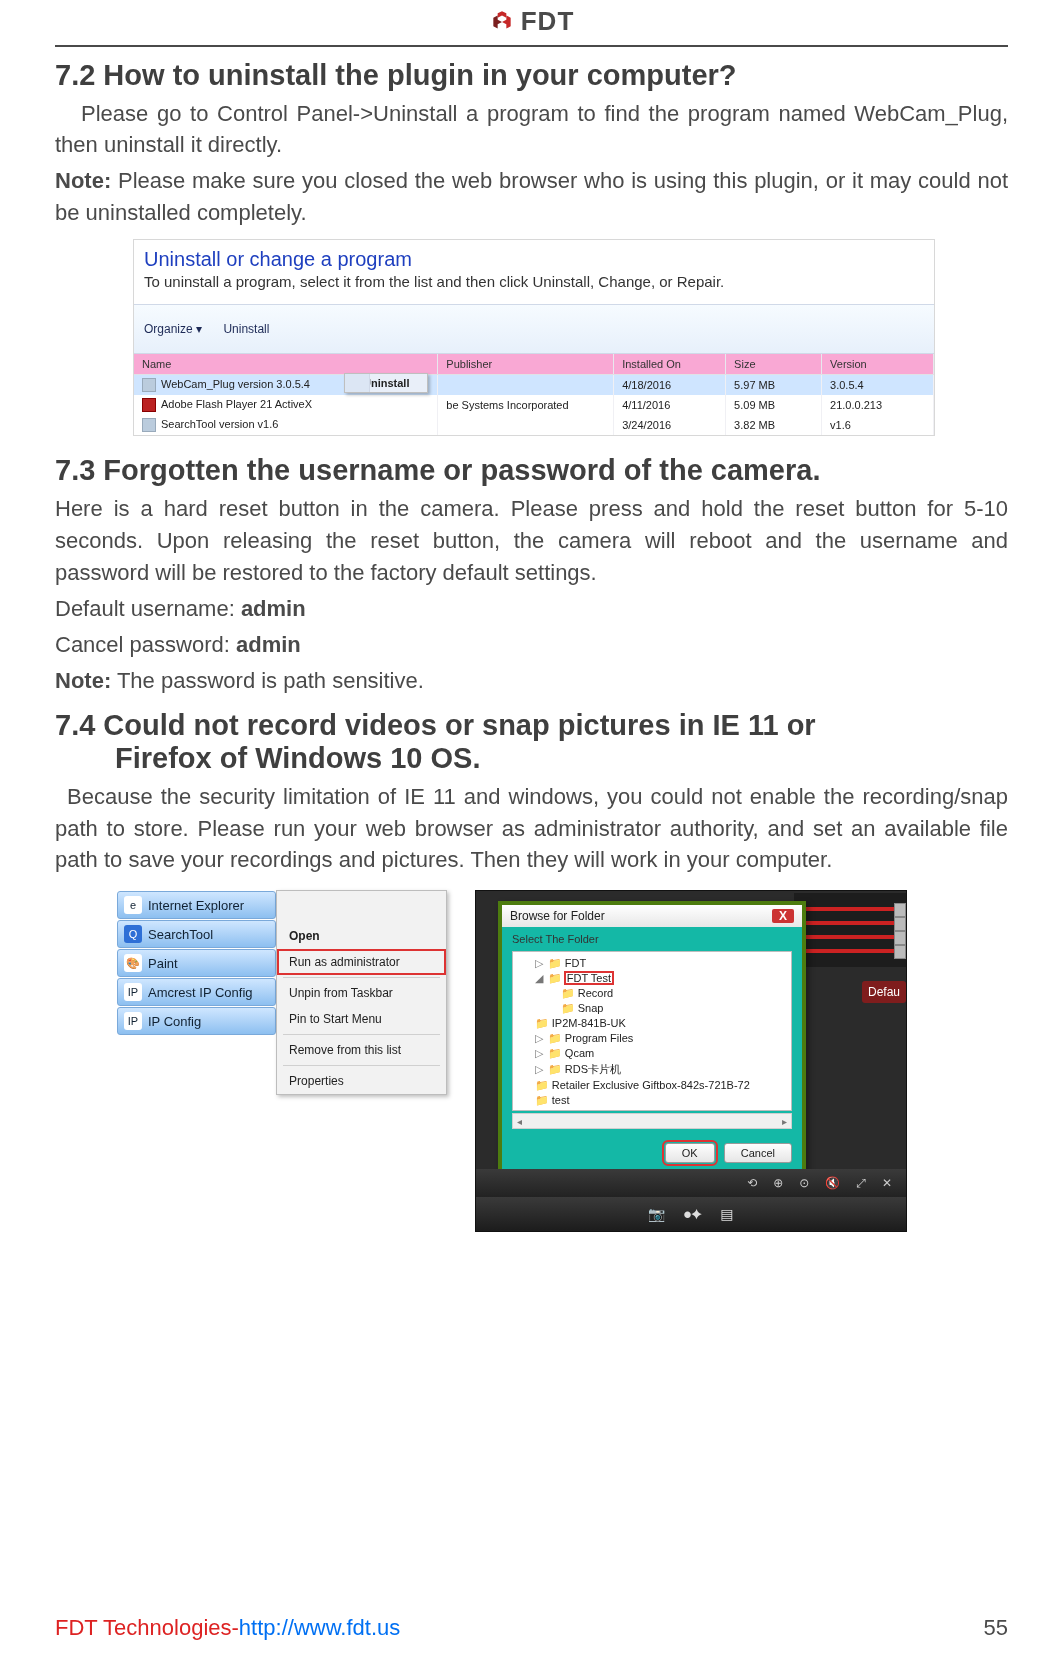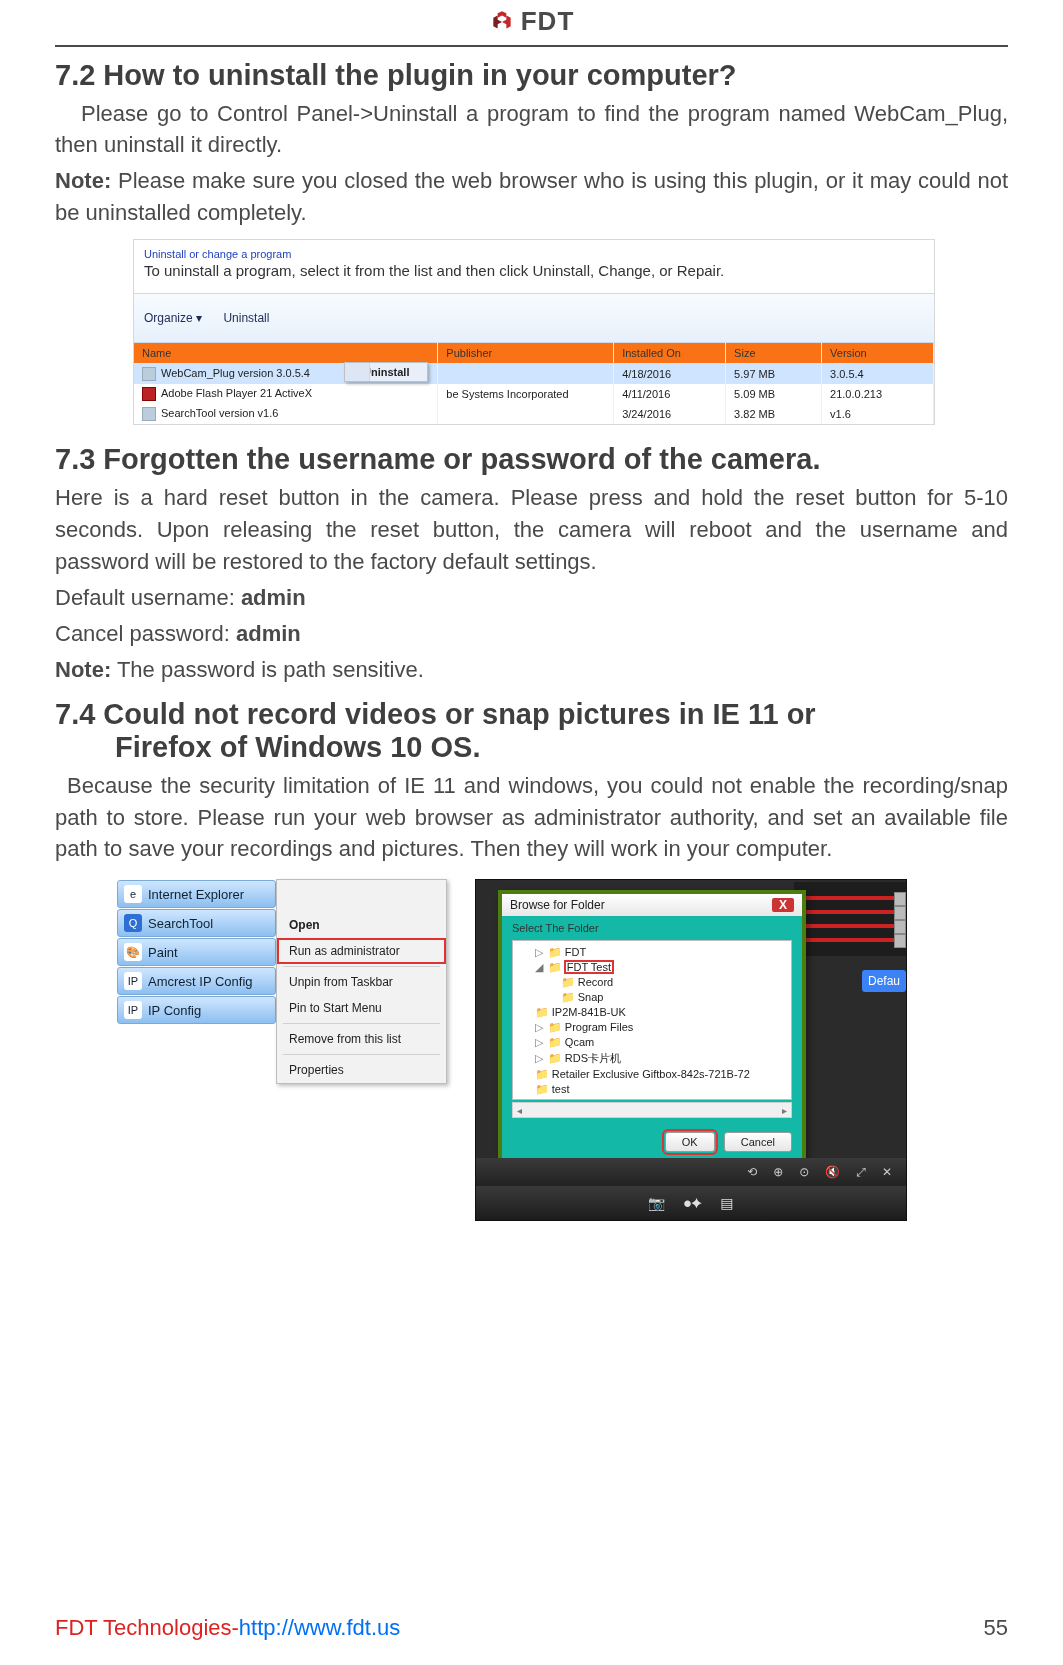--- a/index.html
+++ b/index.html
@@ -12,26 +12,26 @@
   
   h2{font-size:29px;font-weight:800;color:#3f3f3f;margin:12px 0 6px;}
   .sec74{padding-left:0;}
   .sec74 .l2{padding-left:60px;display:block;}
   p{font-size:22px;line-height:1.45;margin:4px 0;text-align:justify;}
   .indent{text-indent:26px;}
   .indent-sm{text-indent:12px;}
   b{font-weight:800;}
   
   .shot1{margin:10px 0 18px 78px;width:800px;font-family:"Segoe UI",Tahoma,sans-serif;font-size:12px;color:#222;border:1px solid #d8d8d8;background:#fff;}
-  .shot1 .title{color:#1e3fbf;font-size:11px;padding:8px 10px 2px;}
+  .shot1 .title{color:#1e3fbf;font-size:20px;padding:8px 10px 2px;}
   .shot1 .sub{padding:0 10px 14px;color:#333;font-size:15px;}
   .shot1 .toolbar{background:linear-gradient(#f6fbff,#e7f0fb);border-top:1px solid #d0d9e8;border-bottom:1px solid #d0d9e8;padding:17px 10px;font-size:12px;color:#1e2b57;}
   .shot1 .toolbar span{margin-right:18px;}
   .shot1 table{width:100%;border-collapse:collapse;font-size:11px;}
-  .shot1 th{background:#f97316;text-align:left;font-weight:400;color:#333;padding:4px 8px;border-bottom:1px solid #e1e1e6;border-right:1px solid #e8e8ee;}
+  .shot1 th{background:#f9a8d4;text-align:left;font-weight:400;color:#333;padding:4px 8px;border-bottom:1px solid #e1e1e6;border-right:1px solid #e8e8ee;}
   .shot1 td{padding:3px 8px;border-right:1px solid #f0f0f4;position:relative;}
   .shot1 tr.sel td{background:#cfe5ff;}
   .shot1 .ico{display:inline-block;width:12px;height:12px;margin-right:5px;vertical-align:middle;background:#bcd;border:1px solid #9ab;}
   .shot1 .ico.red{background:#b22;border-color:#800;}
   .shot1 .ctx{position:absolute;left:210px;top:-2px;background:#fff;border:1px solid #bfbfbf;box-shadow:2px 2px 3px rgba(0,0,0,.25);}
   .shot1 .ctx .itm{padding:3px 18px;font-weight:700;background:#e9eff9;position:relative;}
   .shot1 .ctx .itm::before{content:"";position:absolute;left:0;top:0;bottom:0;width:24px;background:#dce6f4;border-right:1px solid #d0d9e8;}
   
   .shot2{display:flex;gap:28px;margin:14px 0 0 62px;font-family:"Segoe UI",Tahoma,sans-serif;}
   
@@ -45,21 +45,21 @@
   .ctxmenu .mi.bold{font-weight:700;margin-top:32px;}
   .ctxmenu .sep{height:1px;background:#d0d0d0;margin:2px 6px;}
   .ctxmenu .mi.raa{outline:2px solid #d33;outline-offset:-2px;}
   
   .cam{width:430px;height:340px;position:relative;background:#2b2b2b;border:1px solid #111;}
   .cam .bar{position:absolute;left:0;right:0;bottom:0;height:34px;background:linear-gradient(#3a3a3a,#1c1c1c);display:flex;align-items:center;justify-content:center;gap:18px;color:#ddd;font-size:14px;}
   .cam .barTop{position:absolute;left:0;right:0;bottom:34px;height:28px;background:linear-gradient(#3a3a3a,#222);display:flex;align-items:center;justify-content:flex-end;gap:16px;padding-right:14px;color:#ccc;font-size:12px;}
   .cam .sliders{position:absolute;right:0;top:2px;width:100px;background:#1d1d1d;padding:4px 6px;}
   .cam .sl{height:4px;background:#c22;margin:10px 0;position:relative;}
   .cam .sl::after{content:"";position:absolute;right:-6px;top:-4px;width:10px;height:12px;background:#bbb;border:1px solid #888;}
-  .cam .defbtn{position:absolute;right:0;top:90px;background:#3b82f6;color:#fff;font-size:12px;padding:4px 6px;border-radius:3px;}
+  .cam .defbtn{position:absolute;right:0;top:90px;background:#7f1d1d;color:#fff;font-size:12px;padding:4px 6px;border-radius:3px;}
   .browse{position:absolute;left:22px;top:10px;width:300px;background:#14b8a6;border:4px solid #4d7c0f;box-shadow:3px 3px 6px rgba(0,0,0,.35);font-size:11px;color:#222;}
   .browse .ttl{background:linear-gradient(#fff,#e7e7e7);padding:4px 8px;font-size:12px;display:flex;justify-content:space-between;align-items:center;}
   .browse .ttl .x{background:#c33;color:#fff;padding:0 7px;font-weight:700;border-radius:2px;}
   .browse .lbl{padding:6px 10px;color:#333;}
   .browse .tree{background:#fff;margin:0 10px;border:1px solid #bdbdbd;height:150px;overflow:hidden;padding:4px 4px;}
   .browse .node{padding:1px 0 1px 18px;white-space:nowrap;}
   .browse .node .arw{color:#777;display:inline-block;width:10px;}
   .browse .node .fld{color:#e4b63a;}
   .browse .node.d2{padding-left:44px;}
   .browse .sel{outline:2px solid #d33;outline-offset:-1px;display:inline-block;padding:0 2px;}

